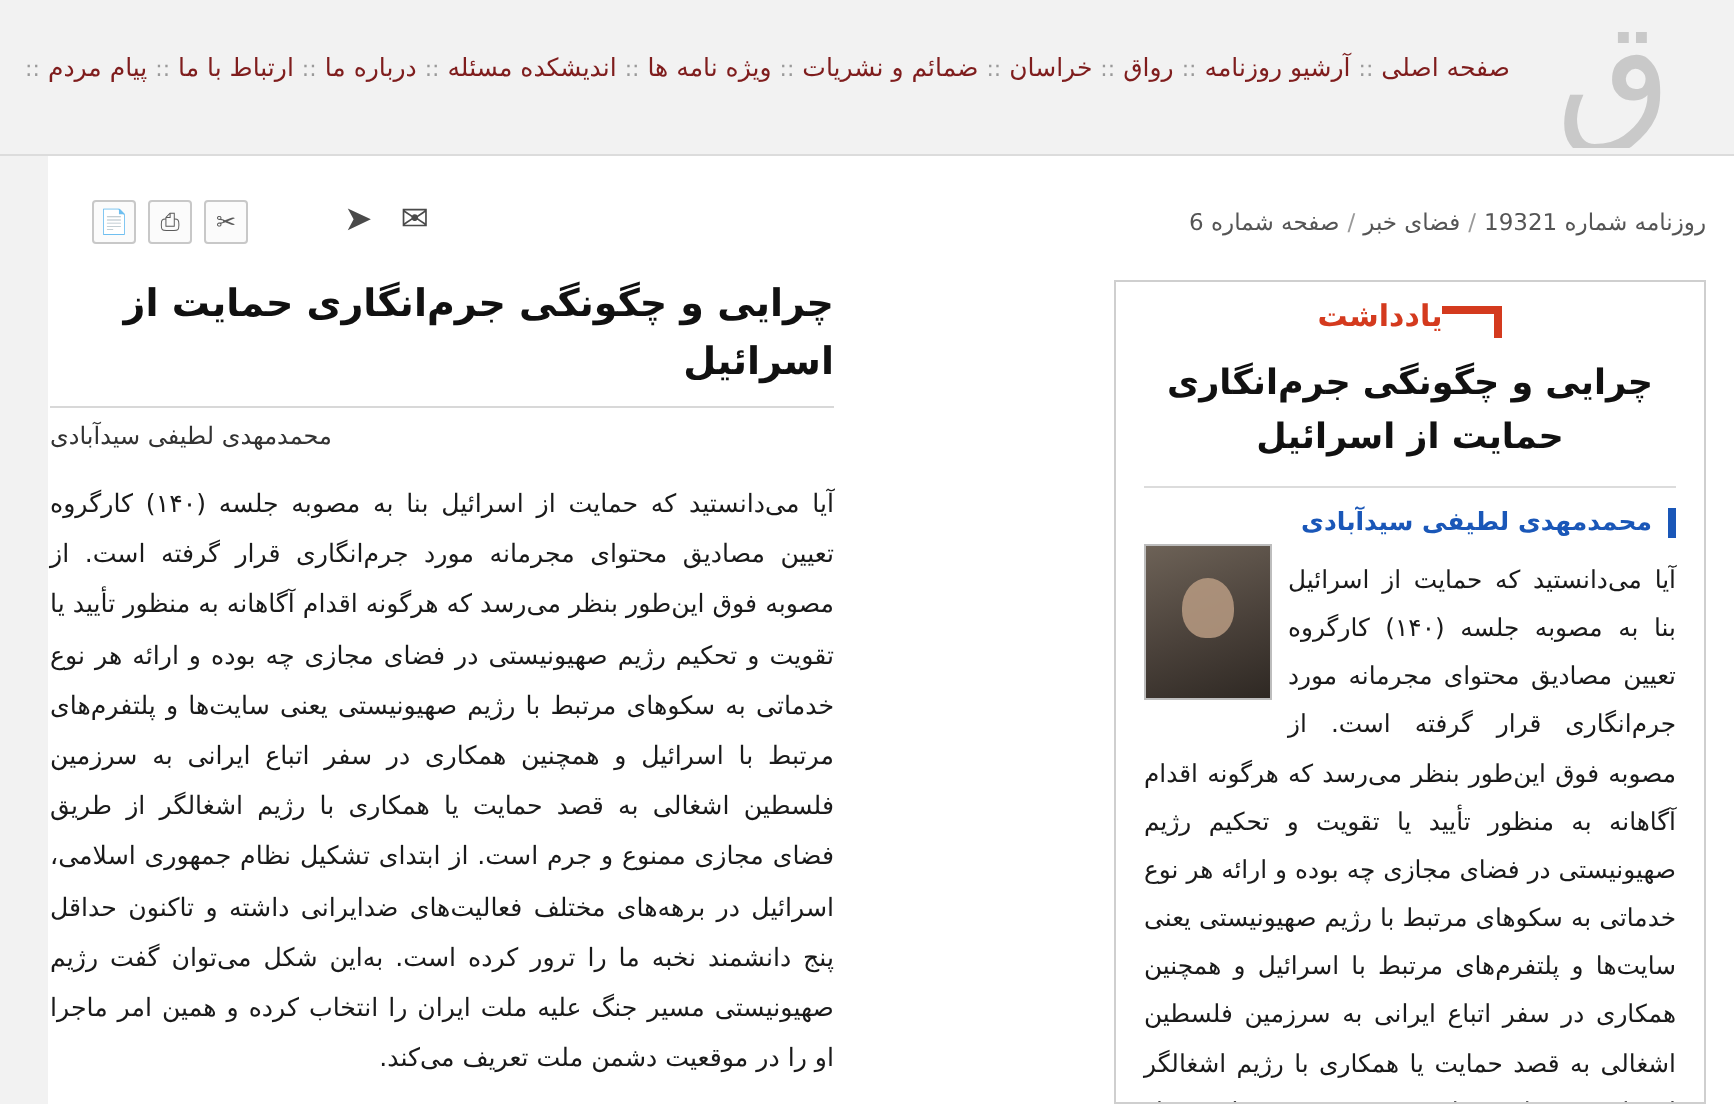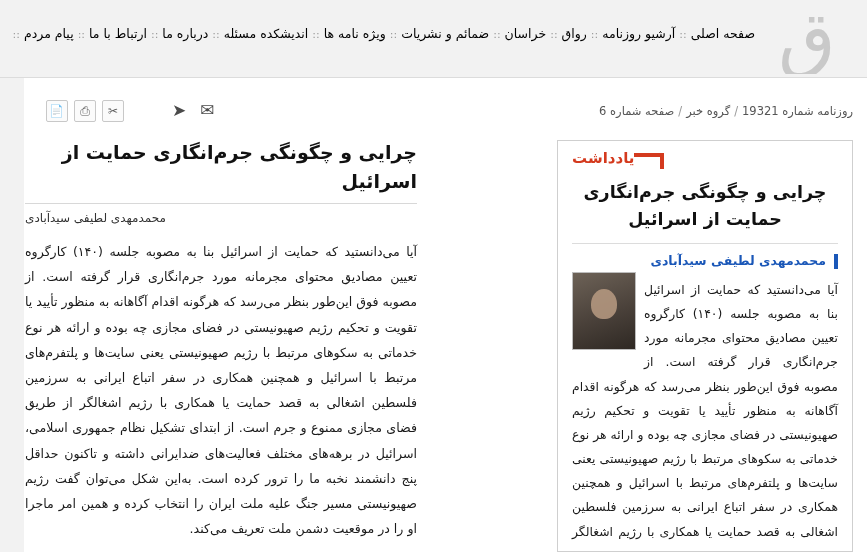--- a/index.html
+++ b/index.html
@@ -51,21 +51,21 @@
     left: 8px;
     height: 24px;
     direction: rtl;
     white-space: nowrap;
     text-align: right;
     font-size: 12.5px;
     color: #3a3a3a;
     overflow: hidden;
   }
   .navbar a {
-    color: #000000;
+    color: #7f1d1d;
     text-decoration: none;
     padding: 0 2px;
   }
   .nav-sep {
     color: #9a9a9a;
     font-size: 11px;
     padding: 0 2px;
   }
 
   
@@ -186,21 +186,21 @@
     height: 412px;
     border: 1px solid #cfcfcf;
     background: #ffffff;
     direction: rtl;
     overflow: hidden;
   }
   .sb-inner { padding: 12px 14px 6px 14px; }
   .sb-topline {
     display: flex;
     align-items: flex-start;
-    justify-content: flex-end;
+    justify-content: center;
   }
   .sb-corner {
     width: 30px;
     height: 16px;
     border-top: 4px solid #d43a1e;
     border-right: 4px solid #d43a1e;
   }
   .sb-kicker {
     color: #d43a1e;
     font-size: 15px;
@@ -286,21 +286,21 @@
   <div class="toolbar">
     <div class="tool-icons-left">
       <div class="ic-box">✂</div>
       <div class="ic-box">⎙</div>
       <div class="ic-box">📄</div>
     </div>
     <div class="tool-icons-mid">
       <div class="ic-plain">✉</div>
       <div class="ic-plain">➤</div>
     </div>
-    <div class="breadcrumbs" id="breadcrumbs"><span>روزنامه شماره 19321</span><span class="bc-sep">/</span><span>گروه خبر</span><span class="bc-sep">/</span><span>صفحه شماره 6</span></div>
+    <div class="breadcrumbs" id="breadcrumbs"><span>روزنامه شماره 19321</span><span class="bc-sep">/</span><span>فضای خبر</span><span class="bc-sep">/</span><span>صفحه شماره 6</span></div>
   </div>
 
   <div class="article">
     <h1 class="art-title">چرایی و چگونگی جرم‌انگاری حمایت از اسرائیل</h1>
     <div class="art-rule"></div>
     <div class="art-author">محمدمهدی لطیفی سیدآبادی</div>
     <div class="art-body" id="article-body">
         <p>آیا می‌دانستید که حمایت از اسرائیل بنا به مصوبه جلسه (۱۴۰) کارگروه تعیین مصادیق محتوای مجرمانه مورد جرم‌انگاری قرار گرفته است. از مصوبه فوق این‌طور بنظر می‌رسد که هرگونه اقدام آگاهانه به منظور تأیید یا تقویت و تحکیم رژیم صهیونیستی در فضای مجازی چه بوده و ارائه هر نوع خدماتی به سکوهای مرتبط با رژیم صهیونیستی یعنی سایت‌ها و پلتفرم‌های مرتبط با اسرائیل و همچنین همکاری در سفر اتباع ایرانی به سرزمین فلسطین اشغالی به قصد حمایت یا همکاری با رژیم اشغالگر از طریق فضای مجازی ممنوع و جرم است. از ابتدای تشکیل نظام جمهوری اسلامی، اسرائیل در برهه‌های مختلف فعالیت‌های ضدایرانی داشته و تاکنون حداقل پنج دانشمند نخبه ما را ترور کرده است. به‌این شکل می‌توان گفت رژیم صهیونیستی مسیر جنگ علیه ملت ایران را انتخاب کرده و همین امر ماجرا او را در موقعیت دشمن ملت تعریف می‌کند.</p>
         <p>بی‌شک ذکر تمامی مصادیق، فعالیت‌ها و یا اقداماتی که مشمول این مقرره می‌شوند، فراتر از حوصله این یادداشت است، اما مواردی نی همچون شبهه‌پراکنی و اخبار جعلی که در حمایت از رژیم اسرائیل، ترویج و انتشار تصاویر از وقوع حوادث و تخریب‌ها در سرزمین‌های اشغالی با هدف نشان دادن</p>
       </div>

